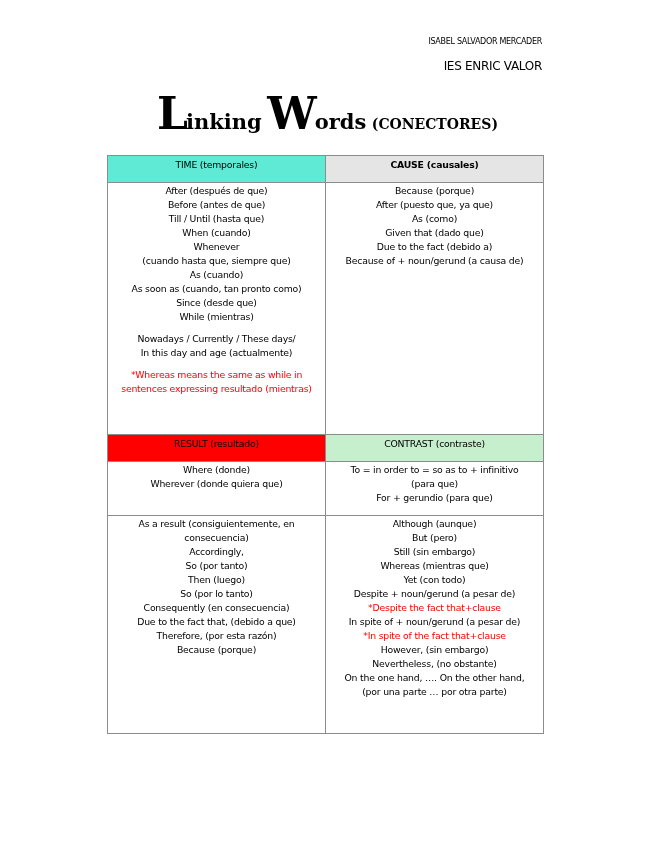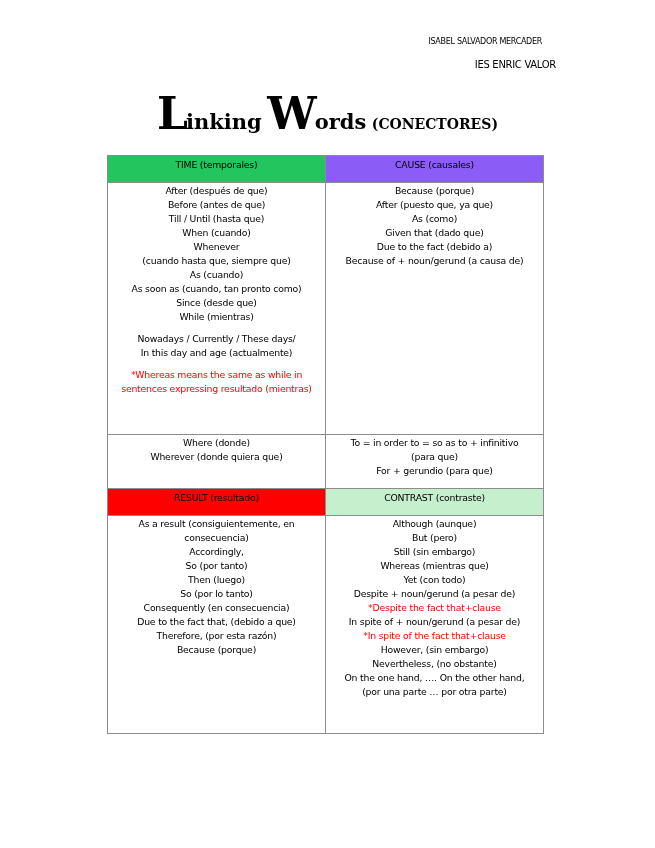--- a/index.html
+++ b/index.html
@@ -1,19 +1,19 @@
 <!DOCTYPE html>
 <html><head>
 <meta charset="utf-8">
 <style>
   html, body { margin:0; padding:0; background:#ffffff; }
   body { width:655px; height:848px; position:relative; overflow:hidden;
          font-family:"DejaVu Sans", sans-serif; color:#000; }
   .author { position:absolute; right:113px; top:37px; font-size:8px; letter-spacing:-0.3px; }
-  .school { position:absolute; right:99px; top:59px; font-size:10px; letter-spacing:-0.3px; }
+  .school { position:absolute; right:113px; top:59px; font-size:12px; letter-spacing:-0.3px; }
   .title { position:absolute; left:0; width:655px; top:88px; text-align:center;
            font-family:"DejaVu Serif", serif; font-weight:bold; white-space:nowrap; }
   .title .big { font-size:44px; letter-spacing:-2px; }
   .title .mid { font-size:21px; }
   .title .small { font-size:14px; }
   table.grid { position:absolute; left:107px; top:155px; width:437px;
                border-collapse:collapse; table-layout:fixed; }
   table.grid td { border:1.5px solid #8c8c8c; text-align:center; vertical-align:top;
                   font-size:9.3px; line-height:14px; padding:0 2px; letter-spacing:-0.2px; }
   td.hdr { height:24px; padding-top:2px !important; }
@@ -32,22 +32,22 @@
 
 <div class="title">
   <span class="big">L</span><span class="mid">inking</span>
   <span class="big">W</span><span class="mid">ords</span>
   <span class="small">(CONECTORES)</span>
 </div>
 
 <table class="grid">
   <tbody>
       <tr>
-    <td class="hdr" style="background: #22c55e;">TIME (temporales)</td>
-    <td class="hdr" style="background: #8b5cf6;">CAUSE (causales)</td>
+    <td class="hdr" style="background: #5eead4;">TIME (temporales)</td>
+    <td class="hdr" style="background: #e5e5e5; font-weight: bold;">CAUSE (causales)</td>
   </tr>
   <tr>
     <td class="body1">
       <div>
             <span class="line">After (después de que)</span>
             <span class="line">Before (antes de que)</span>
             <span class="line">Till / Until (hasta que)</span>
             <span class="line">When (cuando)</span>
             <span class="line">Whenever</span>
             <span class="line">(cuando hasta que, siempre que)</span>
@@ -72,37 +72,37 @@
             <span class="line">Because (porque)</span>
             <span class="line">After (puesto que, ya que)</span>
             <span class="line">As (como)</span>
             <span class="line">Given that (dado que)</span>
             <span class="line">Due to the fact (debido a)</span>
             <span class="line">Because of + noun/gerund (a causa de)</span>
           </div>
     </td>
   </tr>
   <tr>
+    <td class="hdr" style="background: rgb(255, 0, 0);">RESULT (resultado)</td>
+    <td class="hdr" style="background: rgb(198, 239, 206);">CONTRAST (contraste)</td>
+  </tr>
+  <tr>
     <td class="body2">
       <div>
             <span class="line">Where (donde)</span>
             <span class="line">Wherever (donde quiera que)</span>
           </div>
     </td>
     <td class="body2">
       <div>
             <span class="line">To = in order to = so as to + infinitivo</span>
             <span class="line">(para que)</span>
             <span class="line">For + gerundio (para que)</span>
           </div>
     </td>
-  </tr>
-  <tr>
-    <td class="hdr" style="background: rgb(255, 0, 0);">RESULT (resultado)</td>
-    <td class="hdr" style="background: rgb(198, 239, 206);">CONTRAST (contraste)</td>
   </tr>
   <tr>
     <td class="body3">
       <div>
             <span class="line">As a result (consiguientemente, en</span>
             <span class="line">consecuencia)</span>
             <span class="line">Accordingly,</span>
             <span class="line">So (por tanto)</span>
             <span class="line">Then (luego)</span>
             <span class="line">So (por lo tanto)</span>

